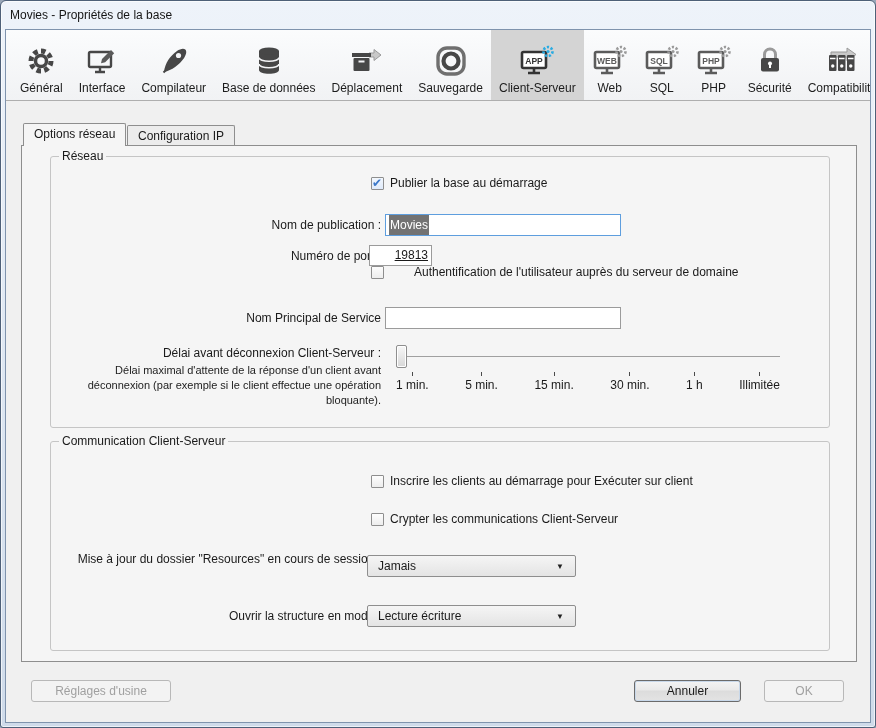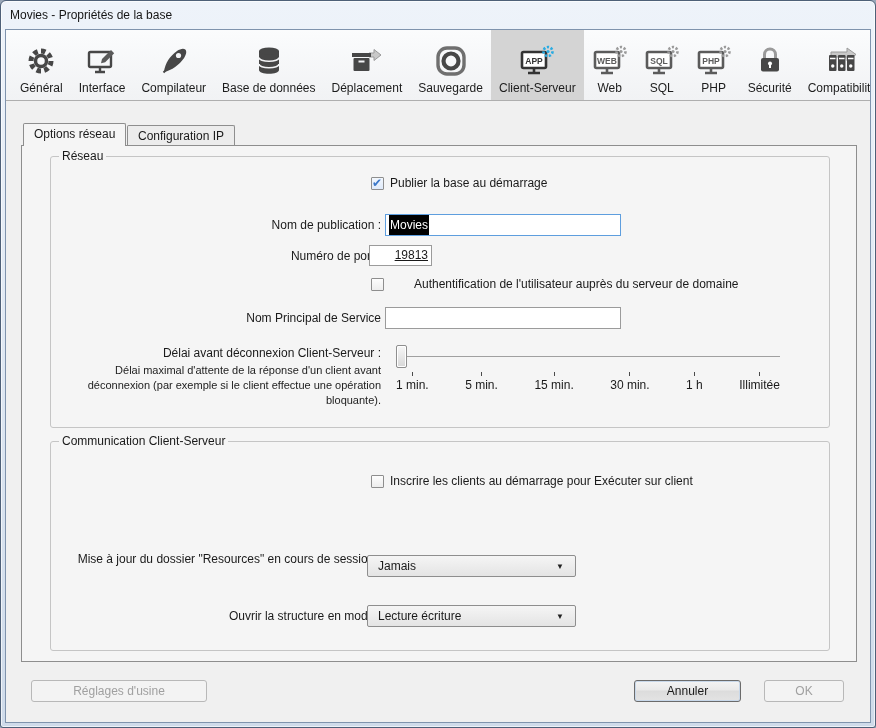--- a/index.html
+++ b/index.html
@@ -44,21 +44,21 @@
   .check-row { position:absolute; display:flex; align-items:center; gap:6px; }
   .cb { width:13px; height:13px; border:1px solid #8e8e8e; border-radius:1px;
         background:linear-gradient(#fdfdfd,#ededed); position:relative; flex:0 0 13px; }
   .cb.checked { background:linear-gradient(#f2f7fd,#dfeafa); }
   .cb.checked::after { content:"\2714"; position:absolute; left:0; top:-2px; font-size:12px; color:#3a77c9; }
 
   
   .text-input { position:absolute; height:22px; background:#fff; border:1px solid #9b9b9b;
                 line-height:20px; padding:0 3px; overflow:hidden; }
   .text-input.focused { border-color:#5e9ede; }
-  .selection { background:#000000; color:#fff; padding:3px 1px; }
+  .selection { background:#737373; color:#fff; padding:3px 1px; }
   .text-input.num { text-align:right;text-decoration:underline; }
 
   
   .slider { position:absolute; }
   .slider-track { position:absolute; left:0; right:0; top:11px; height:1px; background:#a0a0a0; }
   .slider-thumb { position:absolute; left:0; top:0; width:11px; height:23px;
                   background:linear-gradient(#f7f7f7,#d8d8d8); border:1px solid #8e8e8e; border-radius:2px;
                   box-shadow:inset 0 0 0 1px #fff; }
   .slider-ticks { position:absolute; left:0; right:0; top:27px; display:flex; justify-content:space-between; }
   .tick-cell { display:flex; flex-direction:column; align-items:center; }
@@ -261,21 +261,21 @@
         <div class="row-label" style="top:61px;">Nom de publication :</div>
         <div class="text-input focused" style="left:334px; top:57px; width:236px;">
           <span class="selection">Movies</span>
         </div>
 
         <div class="row-label" style="top:92px;">Numéro de port :</div>
         <div class="text-input num" style="left:318px; top:88px; width:63px; height:21px; line-height:19px;">
           <span>19813</span>
         </div>
 
-        <div class="check-row" style="left:320px; top:120px;gap:30px;">
+        <div class="check-row" style="left:320px; top:108px;gap:30px;">
           <span class="cb"></span>
           <span>Authentification de l'utilisateur auprès du serveur de domaine</span>
         </div>
 
         <div class="row-label" style="top:154px;">Nom Principal de Service</div>
         <div class="text-input" style="left:334px; top:150px; width:236px;">
           <span></span>
         </div>
 
         <div class="row-label" style="top:189px;">Délai avant déconnexion Client-Serveur :</div>
@@ -314,33 +314,37 @@
       </div>
 
       <div class="groupbox" style="left:28px; top:295px; width:780px; height:210px;">
         <span class="legend">Communication Client-Serveur</span>
 
         <div class="check-row" style="left:320px; top:32px;">
           <span class="cb"></span>
           <span>Inscrire les clients au démarrage pour Exécuter sur client</span>
         </div>
 
+        <div class="check-row" style="left:320px; top:70px;">
+          <span class="cb"></span>
+          <span>Crypter les communications Client-Serveur</span>
+        </div>
 
         <div class="row-label" style="top:110px;">Mise à jour du dossier "Resources" en cours de session :</div>
         <div class="combo" style="left:316px; top:113px; width:209px;">
           <span class="combo-value">Jamais</span>
           <span class="combo-arrow">▼</span>
         </div>
 
         <div class="row-label" style="top:167px;">Ouvrir la structure en mode :</div>
         <div class="combo" style="left:316px; top:163px; width:209px;">
           <span class="combo-value">Lecture écriture</span>
           <span class="combo-arrow">▼</span>
         </div>
       </div>
     </div>
 
-    <div class="btn disabled" style="left:25px; top:650px; width:176px;">Réglages d'usine</div>
+    <div class="btn disabled" style="left:25px; top:650px; width:140px;">Réglages d'usine</div>
     <div class="btn default" style="left:628px; top:650px; width:107px;">Annuler</div>
     <div class="btn disabled" style="left:758px; top:650px; width:80px;">OK</div>
 
   </div>
 </div>
 
 </body></html>

